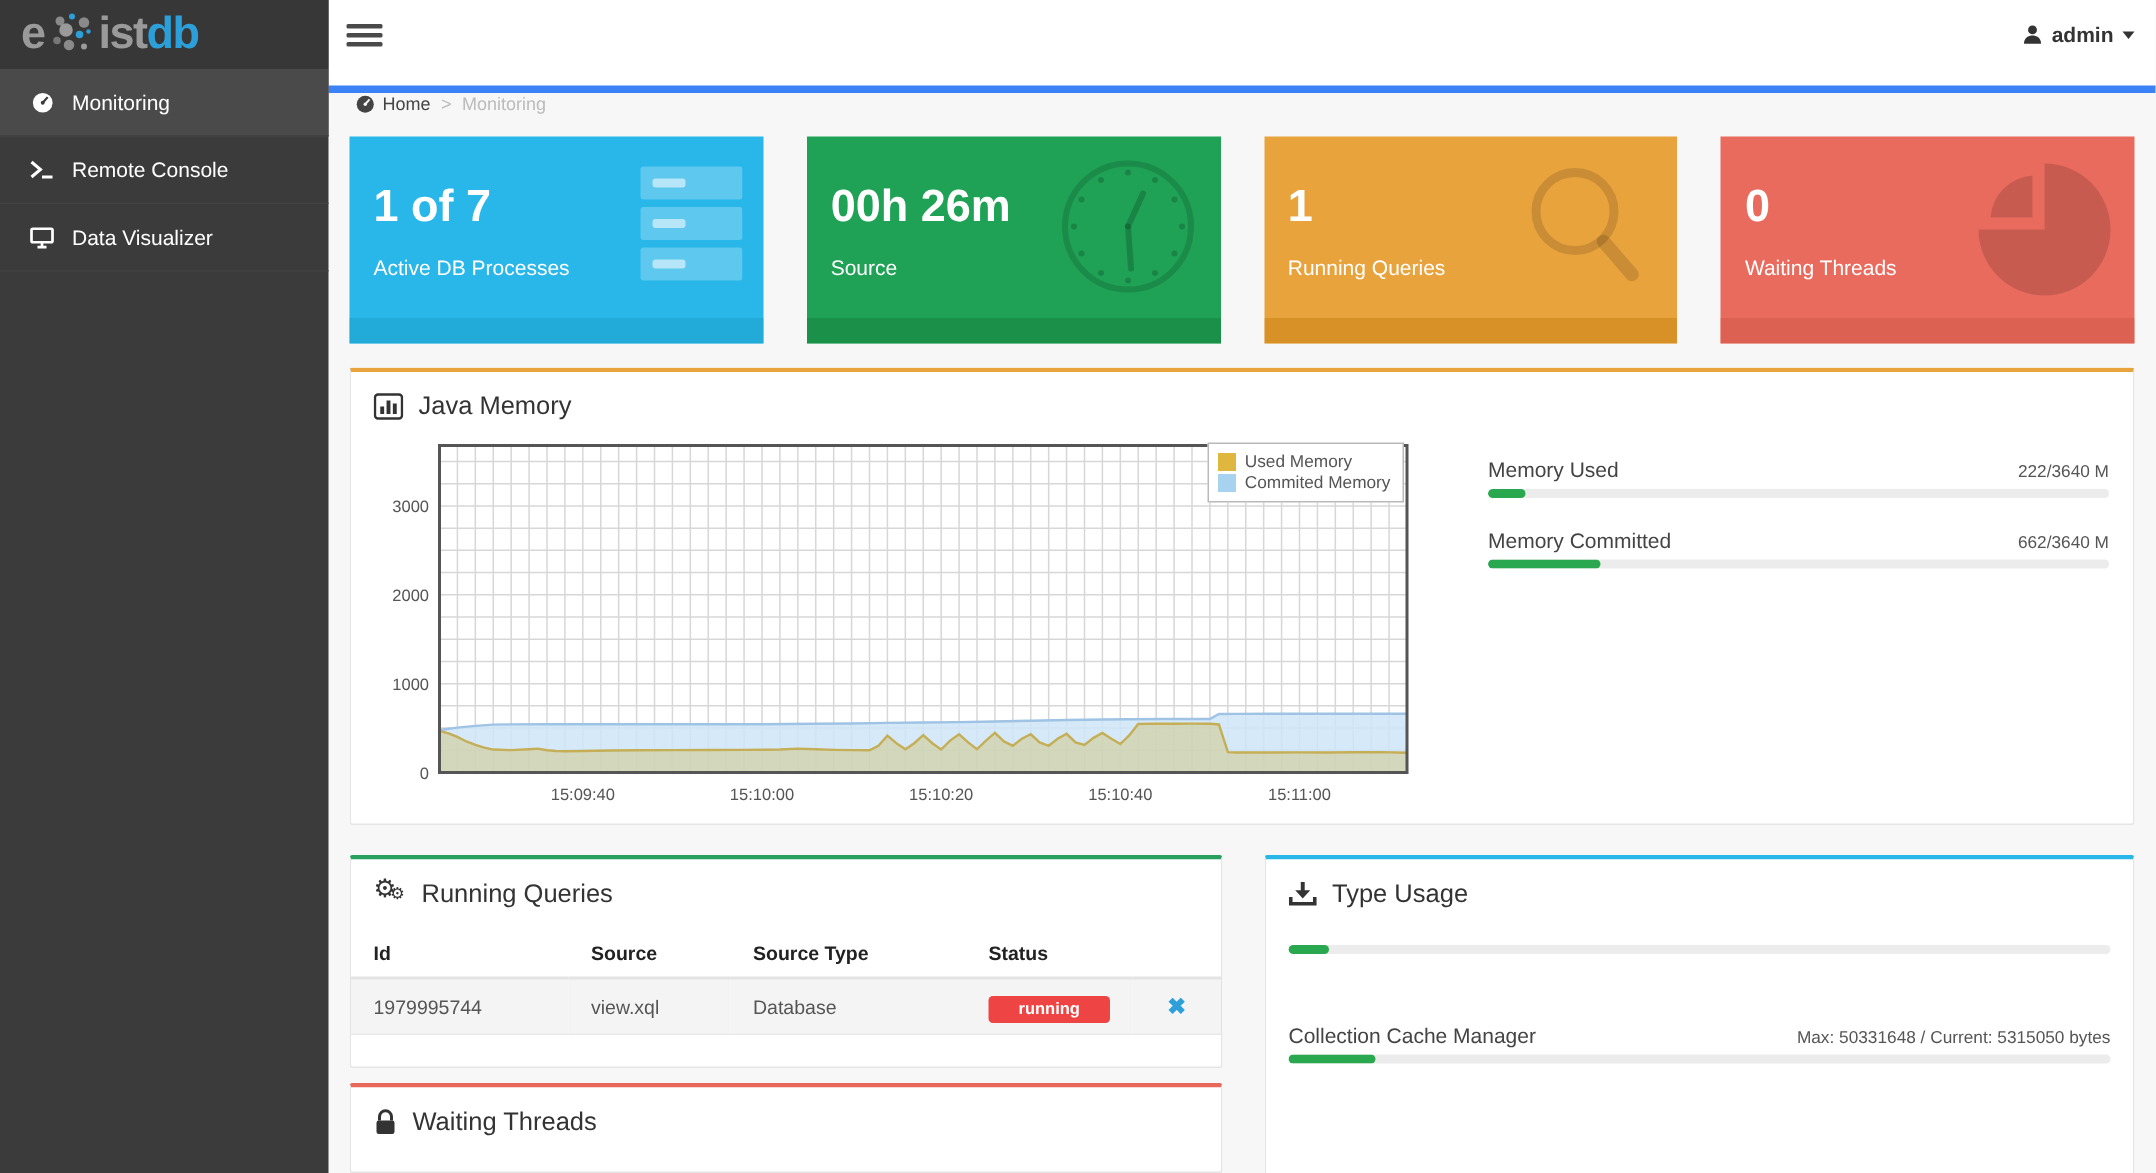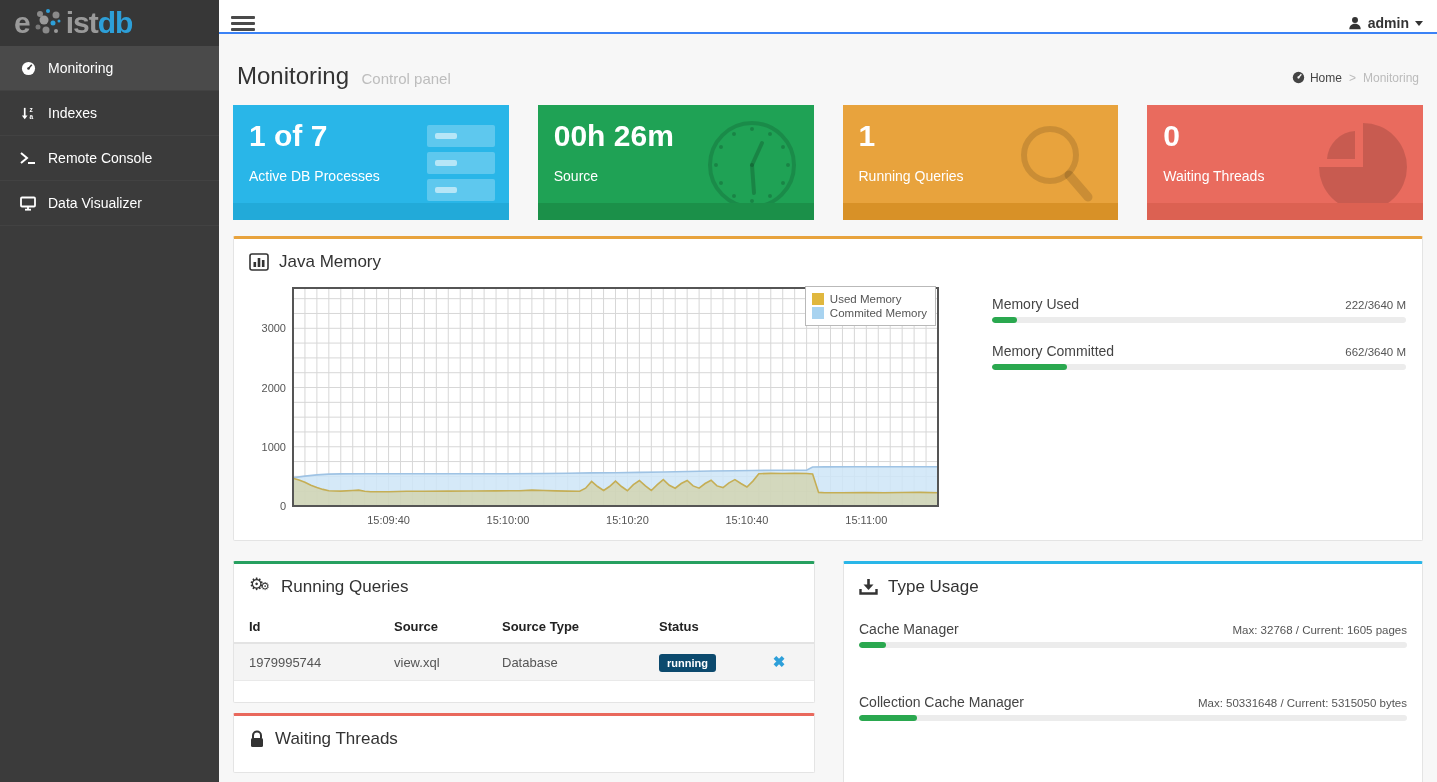--- a/index.html
+++ b/index.html
@@ -9,39 +9,39 @@
   .sidebar { position:absolute; left:0; top:0; width:219px; height:782px; background:#3b3b3b; z-index:5; }
   .logo { height:46px; background:#373737; display:flex; align-items:center; padding-left:14px; font-size:30px; font-weight:bold; letter-spacing:-1px; }
   .logo .g { color:#9a9a9a; }
   .logo .b { color:#2d9fd8; }
   .logo svg { margin:0 1px; }
   .nav-item { height:45px; display:flex; align-items:center; padding-left:16px; color:#fff; font-size:14px; cursor:pointer; border-bottom:1px solid #424242; }
   .nav-item.active { background:#4a4a4a; }
   .nav-item .ic { width:24px; display:inline-flex; justify-content:center; margin-right:8px; color:#fff; }
 
   
-  .topbar { position:absolute; left:219px; top:0; right:0; height:34px; background:#fff; border-bottom:2px solid #3b82f6; z-index:4; }
+  .topbar { position:absolute; left:219px; top:0; right:0; height:62px; background:#fff; border-bottom:5px solid #3b82f6; z-index:4; }
   .hamburger { position:absolute; left:12px; top:13px; width:24px; height:20px; cursor:pointer; }
   .hamburger span { display:block; height:3px; background:#4a4a4a; margin:3px 0; border-radius:1px; }
   .user-menu { position:absolute; right:14px; top:0; height:46px; display:flex; align-items:center; gap:6px; cursor:pointer; color:#333; font-size:14px; font-weight:bold; }
   .caret { width:0; height:0; border-left:4px solid transparent; border-right:4px solid transparent; border-top:5px solid #333; }
 
   
   .main { position:absolute; left:219px; top:46px; right:0; bottom:0; overflow:hidden; padding:0 14px; }
   .content-header { display:flex; justify-content:space-between; align-items:baseline; padding:16px 4px 15px 4px; }
   .page-title { font-size:24px; color:#333; font-weight:normal; display:inline; }
   .page-subtitle { font-size:15px; color:#bdbdbd; margin-left:8px; }
   .breadcrumb { font-size:12px; color:#444; display:flex; align-items:center; gap:7px; }
   .breadcrumb .sep { color:#bbb; }
   .breadcrumb .current { color:#bbb; }
   .breadcrumb a { color:#444; text-decoration:none; display:flex; align-items:center; gap:5px; }
 
   
   .cards-row { display:grid; grid-template-columns:repeat(4,1fr); gap:29px; }
-  .card { position:relative; height:115px; color:#fff; padding:14px 16px; overflow:hidden; }
+  .card { position:relative; height:138px; color:#fff; padding:30px 16px; overflow:hidden; }
   .card .num { font-size:30px; font-weight:bold; line-height:1.1; }
   .card .lbl { font-size:14px; margin-top:16px; }
   .card .footer-strip { position:absolute; left:0; right:0; bottom:0; height:17px; }
   .card .bigicon { position:absolute; right:14px; top:12px; }
 
   
   .panel { background:#fff; border:1px solid #e4e4e4; border-top-width:3px; border-radius:2px; }
   .panel-header { display:flex; align-items:center; gap:10px; padding:13px 15px 10px 15px; font-size:17px; color:#333; }
   .panel-header .ic { color:#333; display:inline-flex; }
   .jm-panel { margin-top:16px; height:305px; }
@@ -67,21 +67,21 @@
   .bottom-left { width:582px; flex:none; }
   .rq-panel { height:142px; overflow:hidden; }
   .wt-panel { margin-top:10px; height:60px; }
   .cache-panel { flex:1; height:260px; }
 
   
   table { width:100%; border-collapse:collapse; font-size:13px; margin-top:4px; }
   th { text-align:left; color:#222; padding:8px 15px; border-bottom:2px solid #e3e3e3; font-size:13px; }
   td { padding:9px 15px; color:#555; }
   tr.data-row { background:#f4f4f4; border-bottom:1px solid #e9e9e9; }
-  .badge { background:#0c4a6e; color:#fff; font-size:11px; font-weight:bold; padding:3px 8px; border-radius:3px; }
+  .badge { background:#ef4444; color:#fff; font-size:11px; font-weight:bold; padding:3px 20px; border-radius:3px; }
   .kill { color:#2d9fd9; font-weight:bold; font-size:15px; cursor:pointer; background:none; border:none; }
 
   .cache-gauges { padding:14px 15px 0 15px; }
   .cache-gauges .gauge { margin-bottom:46px; }
 
   .gearwrap { position:relative; width:22px; height:20px; font-family:"DejaVu Sans",sans-serif; }
   .gearwrap .g1 { position:absolute; left:0; top:-3px; font-size:17px; }
   .gearwrap .g2 { position:absolute; left:11px; top:3px; font-size:11px; }
 
   svg text { font-family:"Liberation Sans","DejaVu Sans",sans-serif; }
@@ -112,31 +112,20 @@
         <svg width="15" height="15" viewBox="0 0 16 16">
             <circle cx="8" cy="8" r="7" fill="currentColor"></circle>
             <line x1="8" y1="8" x2="11.5" y2="4" stroke="#3b3b3b" stroke-width="1.6"></line>
             <circle cx="8" cy="8" r="1.4" fill="#3b3b3b"></circle>
           </svg>
       </span>
       <span>Monitoring</span>
     </div>
     <div class="nav-item">
       <span class="ic">
-        <svg width="16" height="15" viewBox="0 0 16 16">
-            <line x1="4.5" y1="2" x2="4.5" y2="12" stroke="currentColor" stroke-width="1.8"></line>
-            <path d="M1.5 10 L4.5 14 L7.5 10 Z" fill="currentColor"></path>
-            <text x="9.5" y="6.5" font-size="7" fill="currentColor" font-weight="bold">z</text>
-            <text x="9.5" y="14" font-size="7" fill="currentColor" font-weight="bold">a</text>
-          </svg>
-      </span>
-      <span>Indexes</span>
-    </div>
-    <div class="nav-item">
-      <span class="ic">
         <svg width="16" height="14" viewBox="0 0 16 14">
             <path d="M1 2 L7 7 L1 12" fill="none" stroke="currentColor" stroke-width="2"></path>
             <line x1="8" y1="12" x2="15" y2="12" stroke="currentColor" stroke-width="2"></line>
           </svg>
       </span>
       <span>Remote Console</span>
     </div>
     <div class="nav-item">
       <span class="ic">
         <svg width="16" height="15" viewBox="0 0 16 15">
@@ -162,24 +151,20 @@
         <path d="M1.5 15 C1.5 10.5 5 8.8 8 8.8 C11 8.8 14.5 10.5 14.5 15 Z" fill="#333"></path>
       </svg>
     <span>admin</span>
     <span class="caret"></span>
   </div>
 </header>
 
 <div class="main">
 
   <div class="content-header">
-    <div>
-      <h1 class="page-title">Monitoring</h1>
-      <span class="page-subtitle">Control panel</span>
-    </div>
     <div class="breadcrumb">
       <a href="#">
         <svg width="13" height="13" viewBox="0 0 16 16">
             <circle cx="8" cy="8" r="7" fill="#444"></circle>
             <line x1="8" y1="8" x2="11.5" y2="4" stroke="#f7f7f7" stroke-width="1.6"></line>
             <circle cx="8" cy="8" r="1.4" fill="#f7f7f7"></circle>
           </svg>
         <span>Home</span>
       </a>
       <span class="sep">&gt;</span>
@@ -443,24 +428,20 @@
           <svg width="19" height="18" viewBox="0 0 19 18">
               <line x1="9.5" y1="1" x2="9.5" y2="8" stroke="#333" stroke-width="2.6"></line>
               <path d="M4.5 6.5 L9.5 12 L14.5 6.5 Z" fill="#333"></path>
               <path d="M1.5 11 V15.5 H17.5 V11" fill="none" stroke="#333" stroke-width="2.4"></path>
             </svg>
         </span>
         <span>Type Usage</span>
       </div>
       <div class="cache-gauges">
         <div class="gauge">
-          <div class="gauge-top">
-            <span class="gauge-label">Cache Manager</span>
-            <span class="gauge-value">Max: 32768 / Current: 1605 pages</span>
-          </div>
           <div class="track">
               <div class="fill" style="width: 4.9%;"></div>
             </div>
         </div>
         <div class="gauge">
           <div class="gauge-top">
             <span class="gauge-label">Collection Cache Manager</span>
             <span class="gauge-value">Max: 50331648 / Current: 5315050 bytes</span>
           </div>
           <div class="track">

